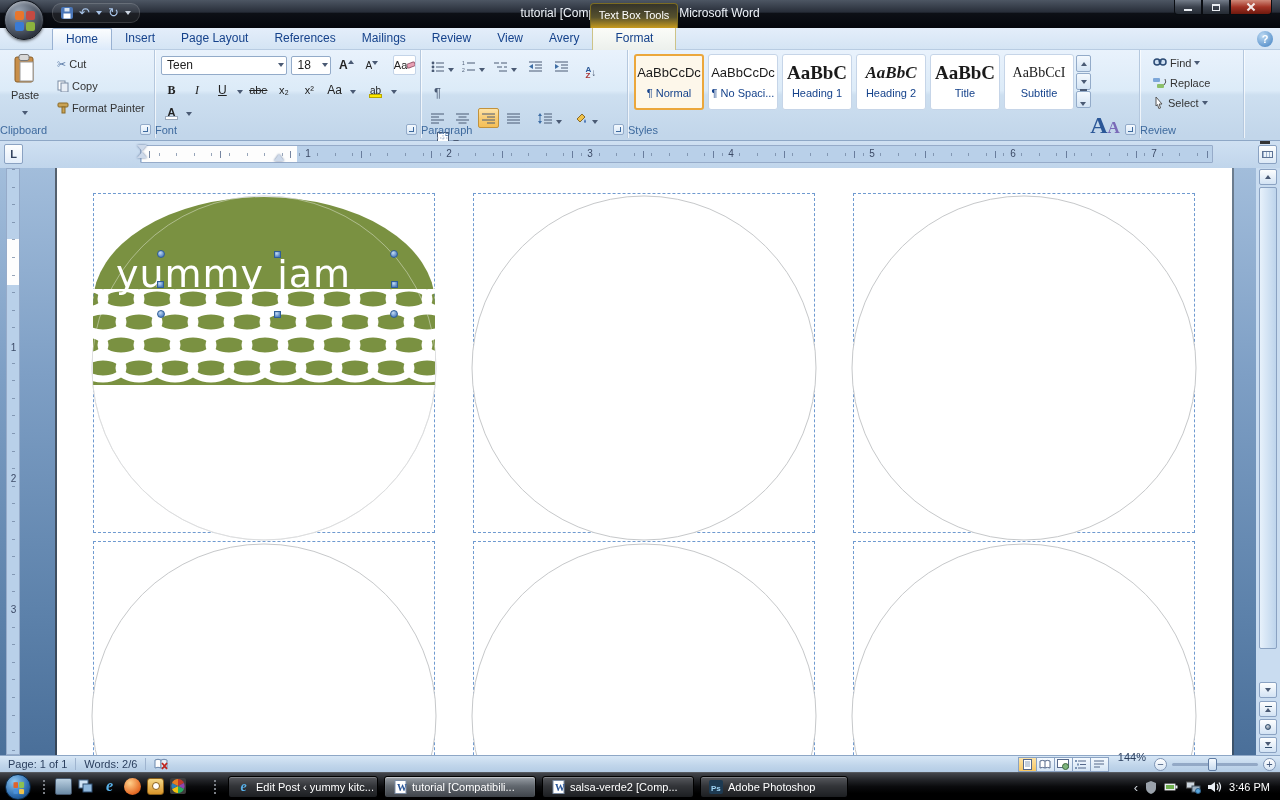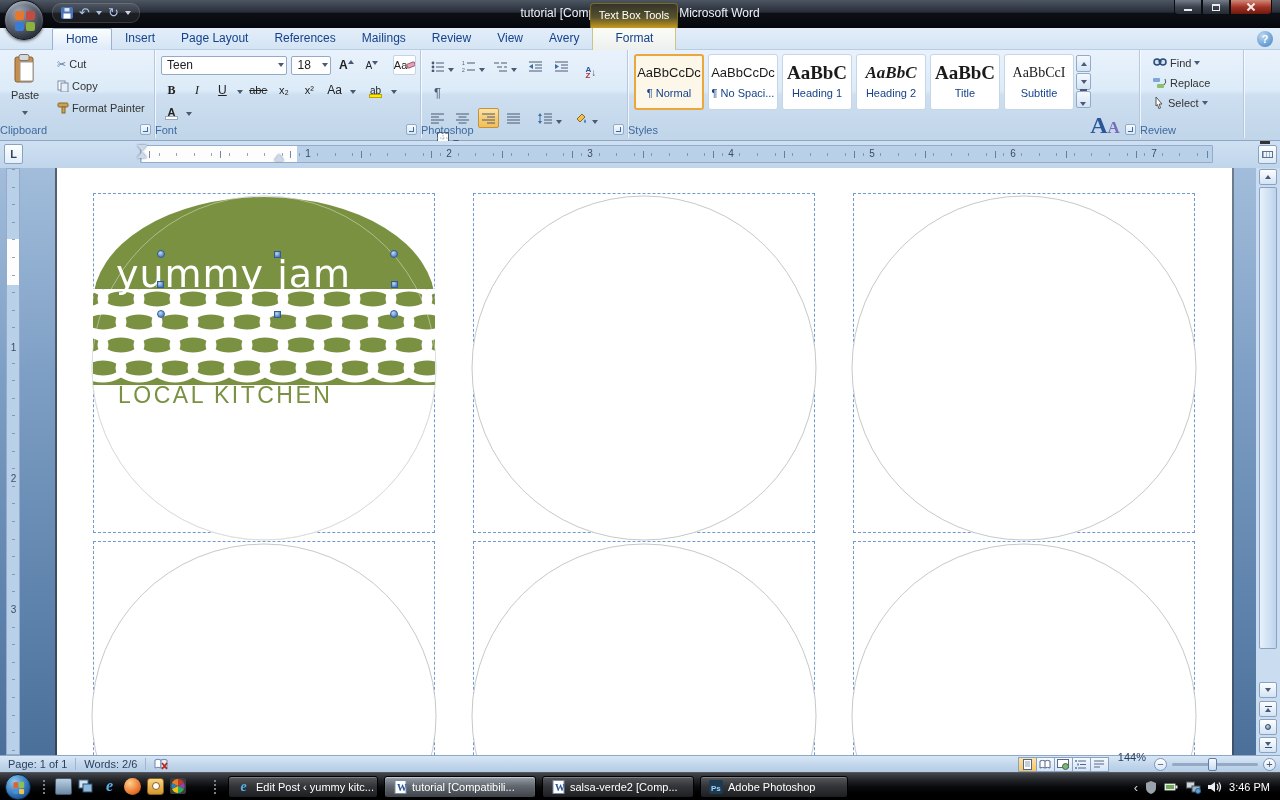--- a/index.html
+++ b/index.html
@@ -432,21 +432,21 @@
           </svg>
         </span><span class="tri-d"></span>
       <span class="fbtn" style="margin-left:5px">
           <svg width="12" height="12">
             <rect x="0.5" y="0.5" width="11" height="11" fill="#fff" stroke="#4a5a74"></rect>
             <line x1="6" y1="0" x2="6" y2="12" stroke="#9db0c8" stroke-dasharray="1.5 1.5"></line>
             <line x1="0" y1="6" x2="12" y2="6" stroke="#9db0c8" stroke-dasharray="1.5 1.5"></line>
           </svg>
         </span><span class="tri-d"></span>
     </div>
-    <div class="grp-label">Photoshop</div>
+    <div class="grp-label">Paragraph</div>
     <div class="dlg"></div>
   </div>
 
   <div class="grp" style="width:512px">
     <div class="style-card selected">
       <span class="st-preview" style="font-size:13px">AaBbCcDc</span>
       <span class="st-name">¶ Normal</span>
     </div>
     <div class="style-card">
       <span class="st-preview" style="font-size:13px">AaBbCcDc</span>
@@ -610,21 +610,20 @@
           </g>
         </g>
         <defs>
             <clipPath id="bandclip">
               <rect x="0" y="96" width="342" height="96"></rect>
             </clipPath>
           </defs>
         <circle cx="171" cy="175" r="172" fill="none" stroke="#ffffff" stroke-opacity="0.4" stroke-width="1"></circle>
       </svg>
       <div class="jam-title">yummy jam</div>
-      <div class="jam-sub">LOCAL KITCHEN</div>
       <div class="handle ci" style="left:63px;top:56px"></div>
       <div class="handle sq" style="left:180px;top:57px"></div>
       <div class="handle ci" style="left:296px;top:56px"></div>
       <div class="handle sq" style="left:63px;top:87px"></div>
       <div class="handle sq" style="left:297px;top:87px"></div>
       <div class="handle ci" style="left:63px;top:116px"></div>
       <div class="handle sq" style="left:180px;top:117px"></div>
       <div class="handle ci" style="left:296px;top:116px"></div>
     </div>
     <div class="cell" style="left:416px;top:25px">

